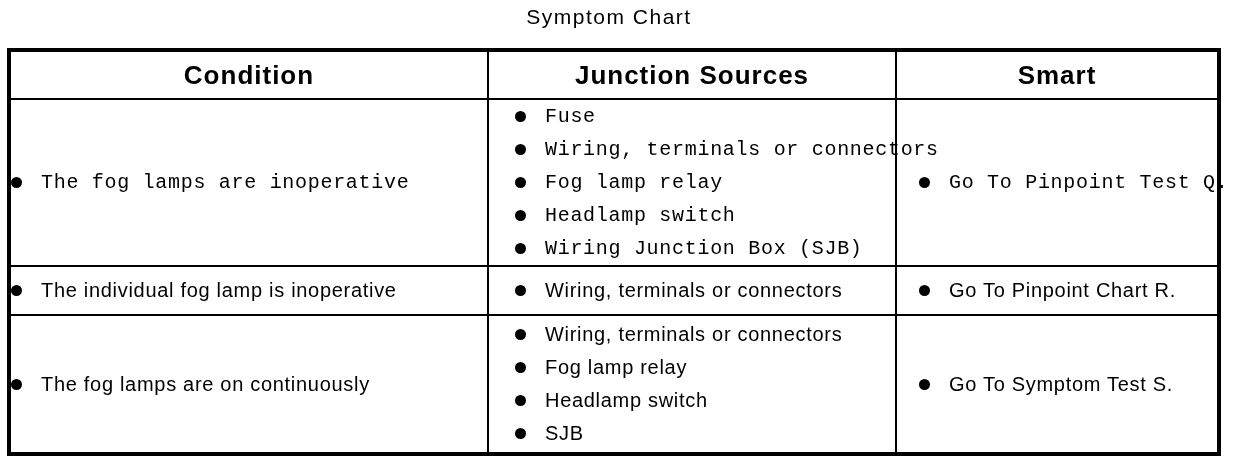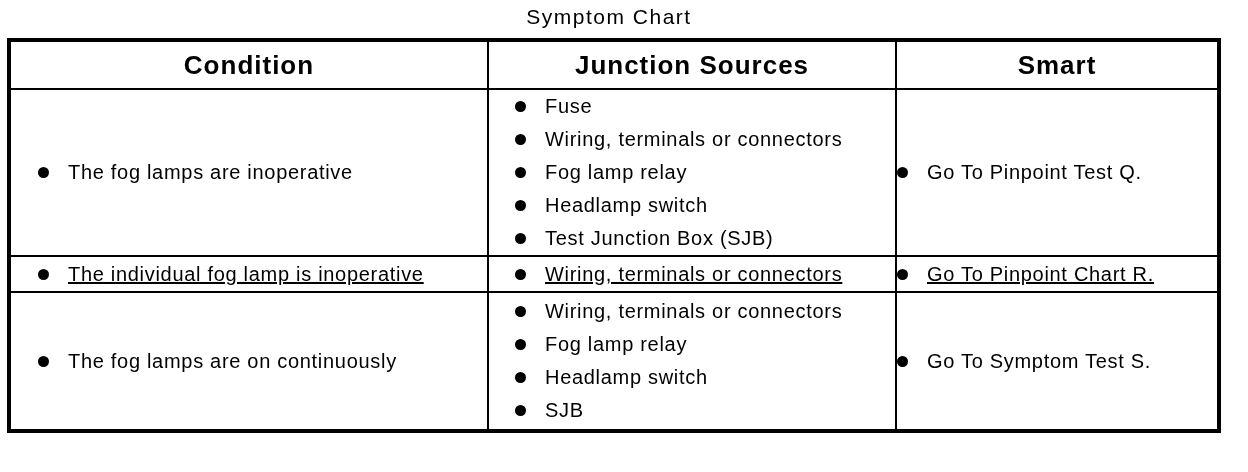--- a/index.html
+++ b/index.html
@@ -12,63 +12,63 @@
     font-family: "Liberation Sans", sans-serif;
     color: #000000;
     overflow: hidden;
   }
   .page-title {
     width: 1218px;
     text-align: center;
     font-size: 21px;
     letter-spacing: 1.5px;
     padding-top: 5px;
-    height: 38px;
+    height: 48px;
   }
   table.symptom-table {
     border-collapse: collapse;
     table-layout: fixed;
     margin-left: 7px;
     width: 1210px;
     border: 4px solid #000000;
   }
   th, td {
     border: 2px solid #000000;
     padding: 0;
     vertical-align: middle;
   }
   th {
     font-size: 26px;
     font-weight: bold;
     letter-spacing: 1px;
     height: 49px;
     text-align: center;
   }
-  tr.row-tall-1 td { height: 147px; }
-  tr.row-short td { height: 36px; text-decoration: underline; }
+  tr.row-tall-1 td { height: 147px; font-family: Liberation Mono, monospace; }
+  tr.row-short td { height: 49px; }
   tr.row-tall-2 td { height: 139px; }
   .li {
     display: flex;
     align-items: center;
     font-size: 20px;
     letter-spacing: 0.7px;
     line-height: 33px;
     white-space: nowrap;
   }
   .bullet {
     width: 11px;
     height: 11px;
     border-radius: 50%;
     background: #000000;
     flex: none;
     margin-right: 19px;
   }
-  td.cell-condition .li { padding-left: 27px; }
+  td.cell-condition .li { }
   td.cell-sources  .li { padding-left: 26px; }
-  td.cell-action   .li { }
+  td.cell-action   .li { padding-left: 22px; }
 </style>
 </head>
 <body>
 
 <div class="page-title">Symptom Chart</div>
 
 <table class="symptom-table">
   <colgroup>
     <col style="width:479px">
     <col style="width:408px">
@@ -101,21 +101,21 @@
         <div class="li">
           <span class="bullet"></span>
           <span>Fog lamp relay</span>
         </div>
         <div class="li">
           <span class="bullet"></span>
           <span>Headlamp switch</span>
         </div>
         <div class="li">
           <span class="bullet"></span>
-          <span>Test Junction Box (SJB)</span>
+          <span>Wiring Junction Box (SJB)</span>
         </div>
       </td>
       <td class="cell-action">
         <div class="li">
           <span class="bullet"></span>
           <span>Go To Pinpoint Test Q.</span>
         </div>
       </td>
     </tr>
     <tr class="row-short">

